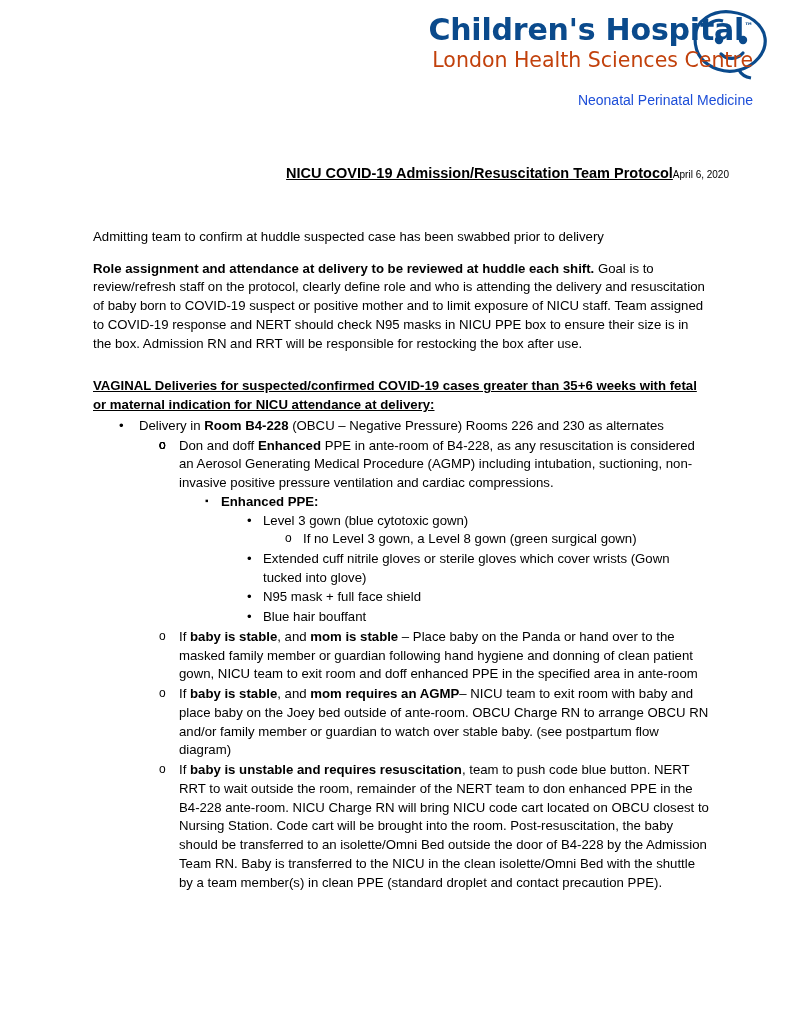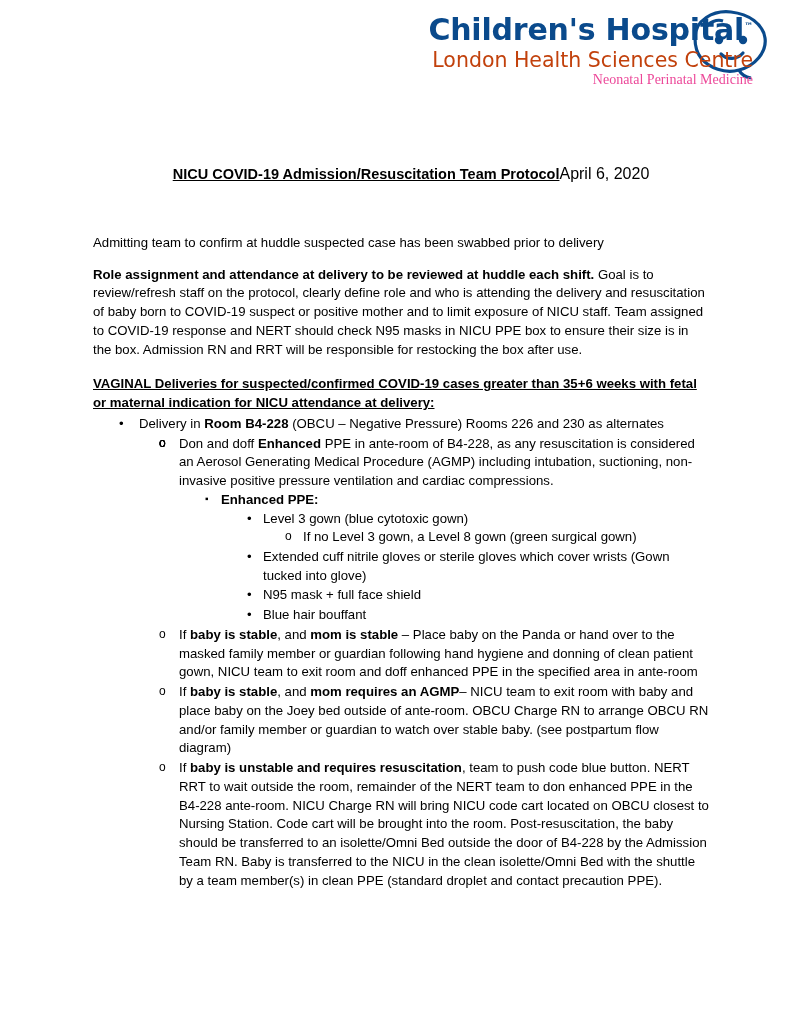--- a/index.html
+++ b/index.html
@@ -42,24 +42,24 @@
   }
   .lh-sub {
     font-family: "DejaVu Sans", sans-serif;
     font-size: 20.5px;
     color: #c2410c;
     line-height: 1.2;
     margin-top: 2px;
     white-space: nowrap;
   }
   .lh-dept {
-    font-family: Liberation Serif, serif;
+    font-family: Liberation Sans, sans-serif;
     font-size: 14px;
-    color: #ec4899;
-    margin-top: 0;
+    color: #1d4ed8;
+    margin-top: 20px;
     white-space: nowrap;
   }
   .tm {
     font-size: 9px;
     vertical-align: super;
     color: #0a4a8c;
   }
   .logo-mark {
     position: absolute;
     top: 8px;
@@ -69,45 +69,45 @@
   }
 
   
   .title-row {
     position: absolute;
     top: 165px;
     left: 93px;
     right: 62px;
     display: flex;
     align-items: baseline;
-    justify-content: center;
+    justify-content: flex-end;
   }
   .doc-title {
     font-family: "Liberation Sans", sans-serif;
     font-weight: bold;
     font-size: 14.5px;
     text-decoration: underline;
     color: #000;
   }
   .doc-date {
     font-family: "Liberation Sans", sans-serif;
-    font-size: 16px;
+    font-size: 10px;
     color: #000;
   }
 
   
   .body {
     position: absolute;
     top: 228px;
     left: 93px;
     width: 616px;
     font-size: 13.2px;
     line-height: 1.42;
   }
-  p { margin: 6px 0 11px 0; }
+  p { margin: 0 0 11px 0; }
   .b { font-weight: bold; }
 
   .para-gap { margin-bottom: 13px; }
 
   ul.lvl1, ul.lvl2, ul.lvl3, ul.lvl4, ul.lvl5 {
     margin: 0;
     padding: 0;
     list-style: none;
   }
   ul.lvl1 > li {
@@ -159,21 +159,21 @@
   }
   ul.lvl5 > li > .mk {
     position: absolute;
     left: 22px;
     top: 0;
     font-size: 12px;
   }
   .section-head {
     font-weight: bold;
     text-decoration: underline;
-    margin: 16px 0 2px 0;
+    margin: 24px 0 2px 0;
   }
 </style>
 </head>
 <body>
 
 <div class="page">
 
   <div class="logo-mark">
     <svg width="86" height="72" viewBox="0 0 86 72" xmlns="http://www.w3.org/2000/svg">
       <path d="M12 30 C12 12, 30 2, 48 4 C66 6, 80 16, 82 30 C84 44, 72 58, 56 62 C42 66, 26 60, 18 50 C14 45, 12 38, 12 30 Z" fill="none" stroke="#0a4a8c" stroke-width="3.2"></path>

